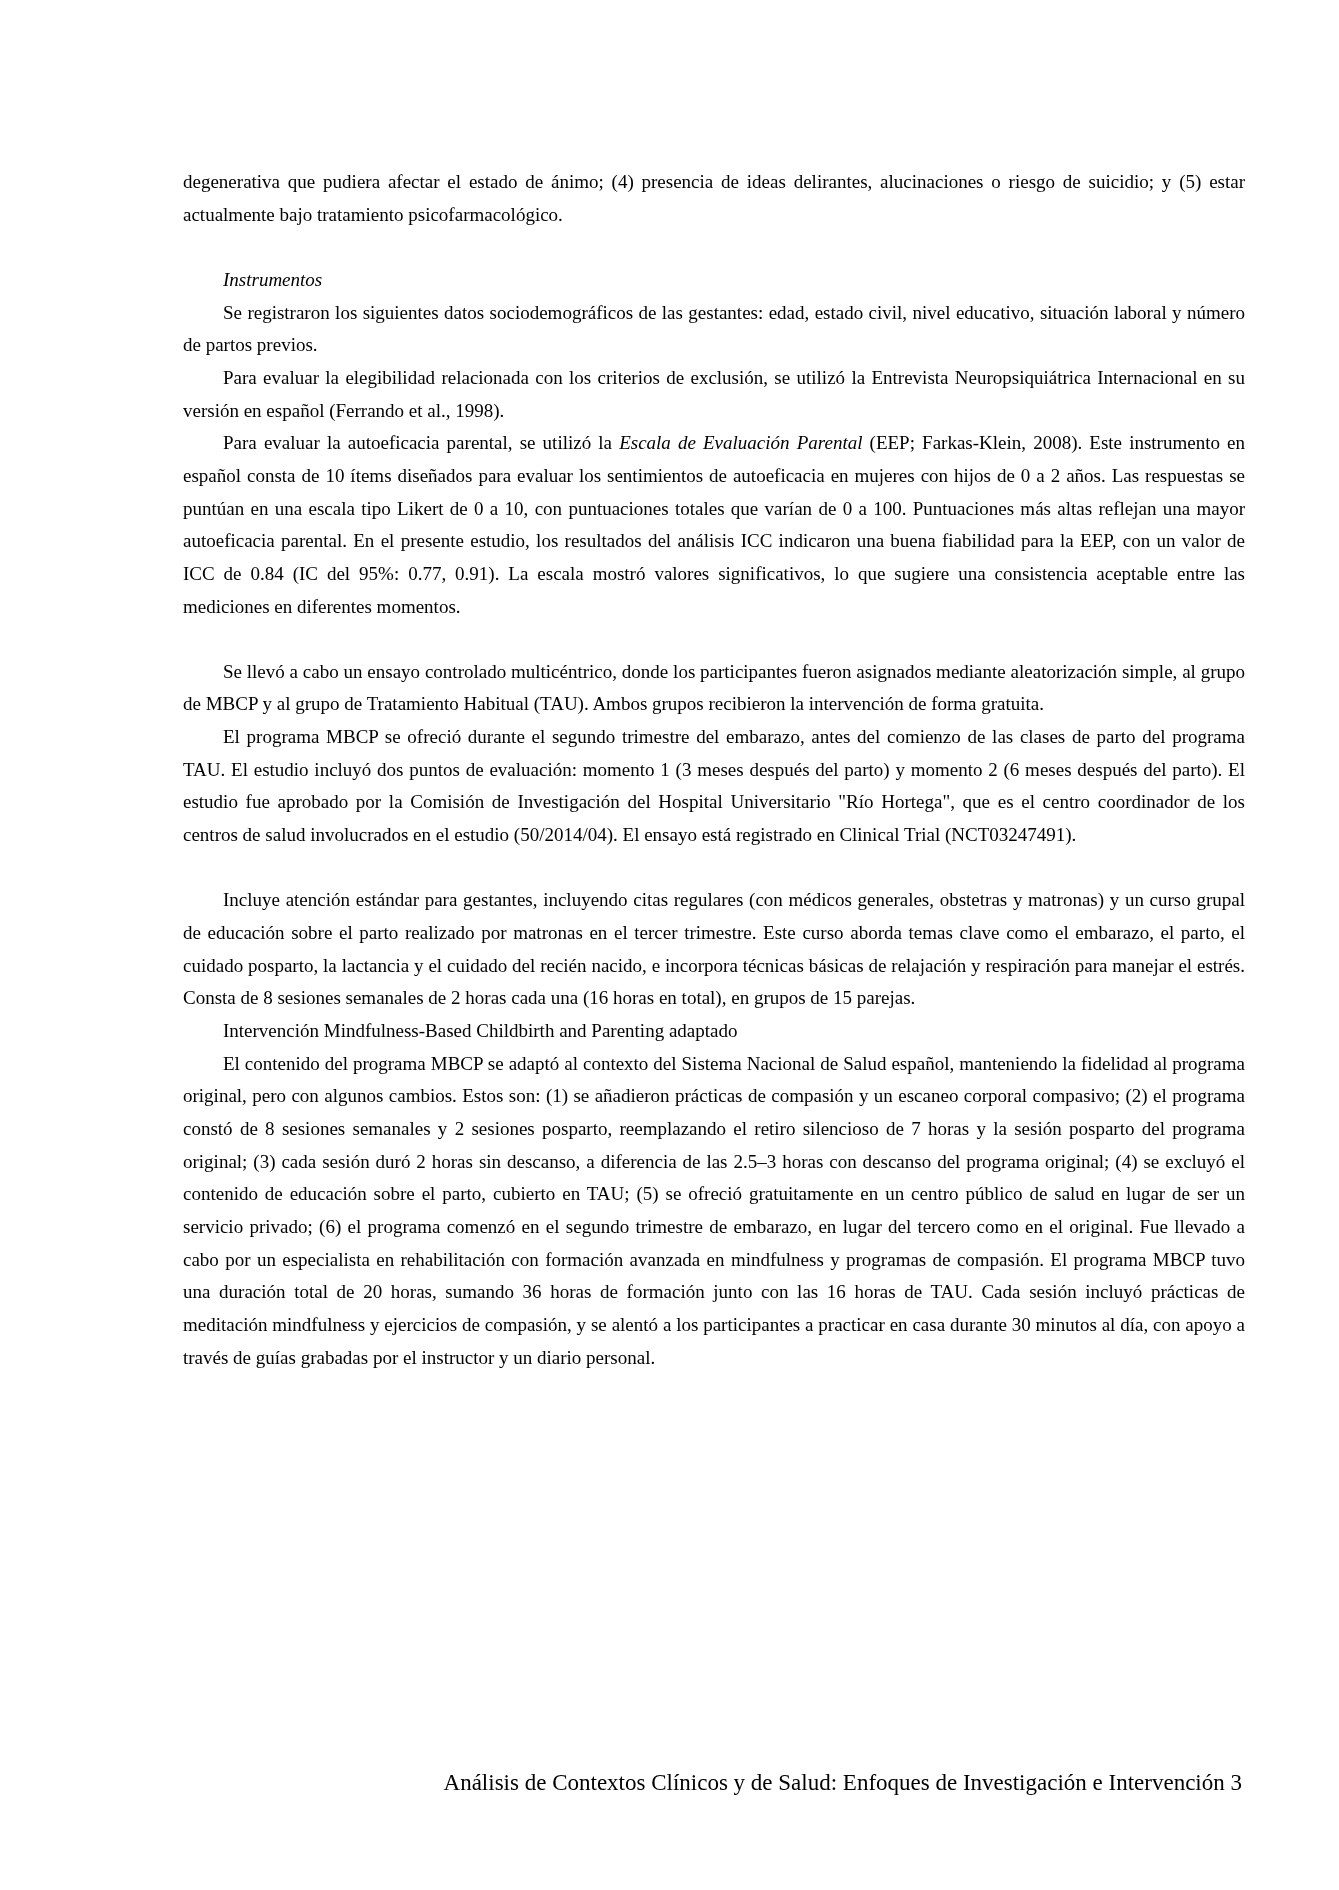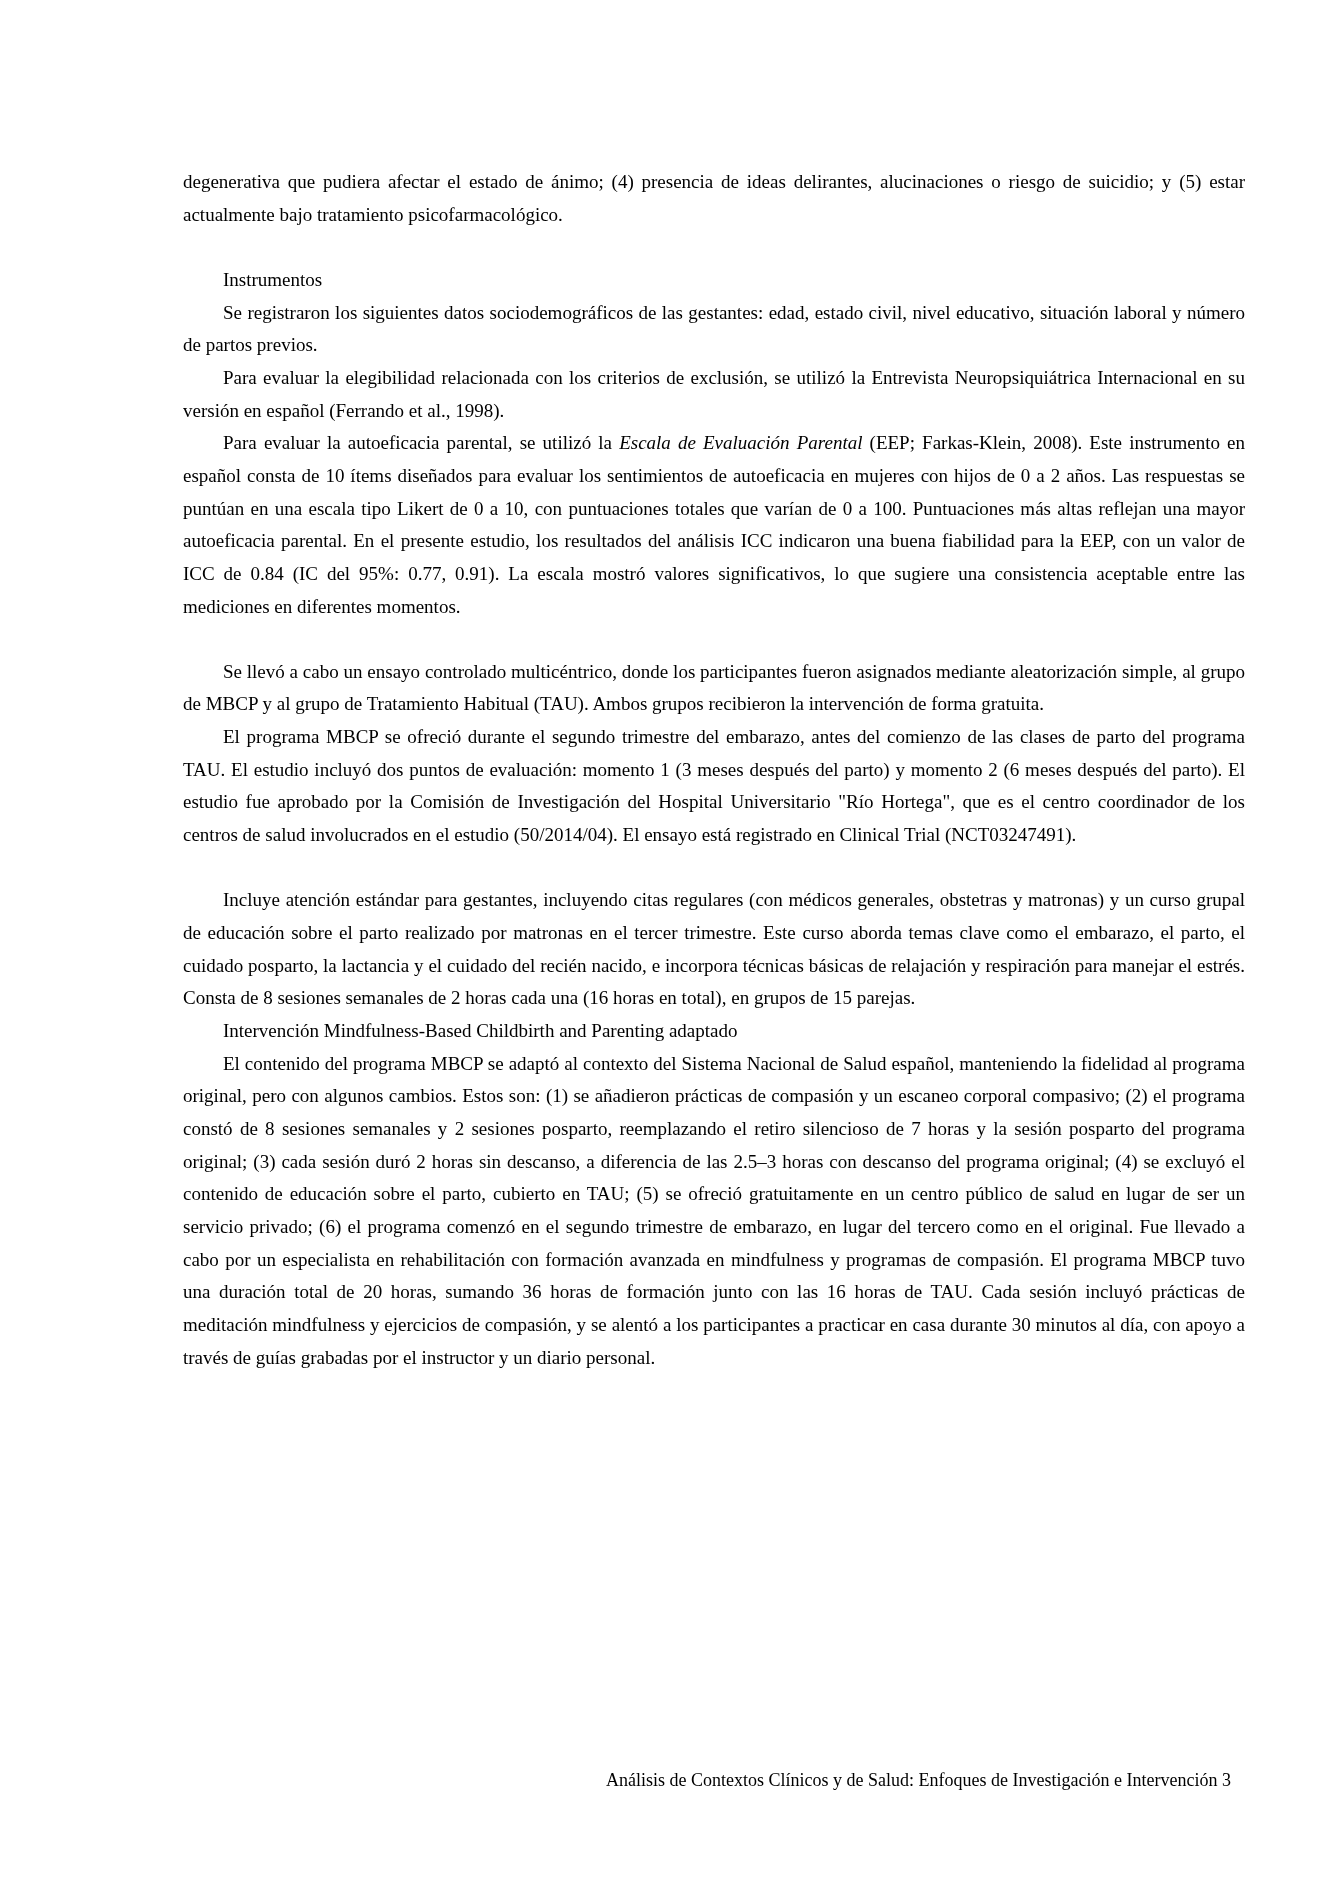--- a/index.html
+++ b/index.html
@@ -4,27 +4,27 @@
 <style>
   html, body { margin: 0; padding: 0; background: #ffffff; }
   body { width: 1339px; height: 1890px; position: relative; overflow: hidden; }
   .page {
     position: absolute; left: 165px; top: 166px; width: 1062px;
     font-family: "Liberation Serif", "DejaVu Serif", serif;
     font-size: 19px; line-height: 32.65px; color: #000; margin-left: 18px;
   }
   p { margin: 0; text-align: justify; text-indent: 40px; }
   p.noindent { text-indent: 0; }
-  .heading { margin: 0; padding-left: 40px; }
+  .heading { margin: 0; padding-left: 40px; font-style: italic; }
   .gap { height: 32.65px; }
   em { font-style: italic; }
   .footer {
-    position: absolute; right: 108px; top: 1770px;
+    position: absolute; right: 97px; top: 1770px;
     font-family: "Liberation Serif", "DejaVu Serif", serif;
-    font-size: 18px; color: #000; white-space: nowrap;
+    font-size: 23px; color: #000; white-space: nowrap;
   }
 </style>
 </head>
 <body>
 
 <div class="page">
   <p class="noindent">degenerativa que pudiera afectar el estado de ánimo; (4) presencia de ideas delirantes, alucinaciones o riesgo de suicidio; y (5) estar actualmente bajo tratamiento psicofarmacológico.</p>
   <div class="gap"></div>
 
   <div class="heading">Instrumentos</div>

